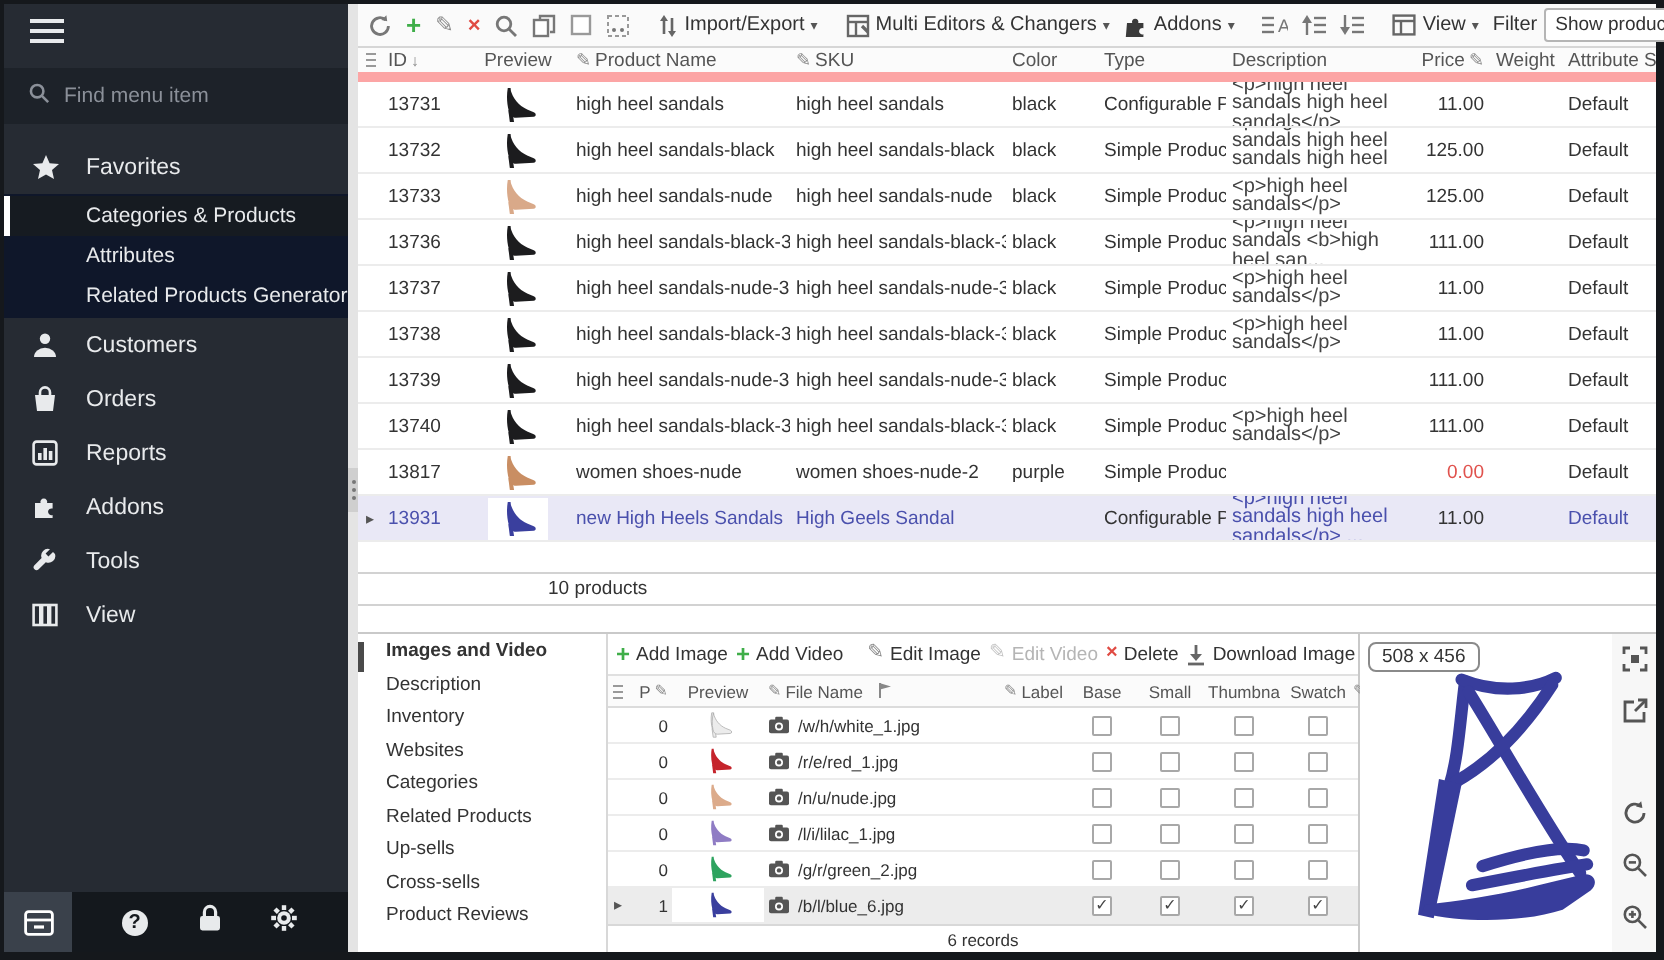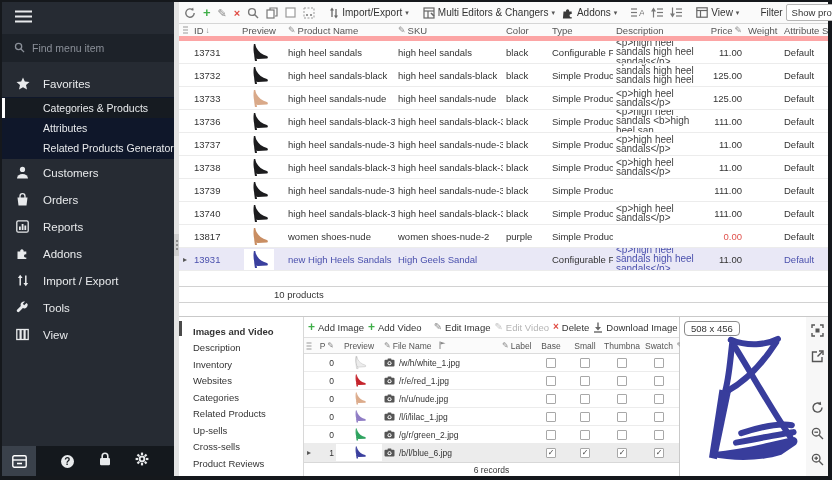--- a/index.html
+++ b/index.html
@@ -74,21 +74,21 @@
   .pv { display:flex; align-items:center; justify-content:center; padding:0 4px; }
   .price-red { color:#e0524d; }
   .rowmark { color:#555; font-size:8px; }
   .grid-footer { height:17px; border-top:1px solid #d2d2d2; border-bottom:1px solid #d2d2d2;
                  display:flex; align-items:center; font-size:9.5px; color:#333; padding-left:95px; }
   .grid-gap { height:13px; background:#fff; }
 
   
   .bottom { height:160px; border-top:1px solid #c9c9c9; display:flex; min-height:0; }
   .tabs { width:125px; border-right:1px solid #d8d8d8; padding-top:3px; flex:none; }
-  .tab { height:16.5px; display:flex; align-items:flex-end; padding-left:14px; font-size:9.5px; color:#333; position:relative; }
+  .tab { height:16.5px; display:flex; align-items:flex-start; padding-left:14px; font-size:9.5px; color:#333; position:relative; }
   .tab.sel { font-weight:bold; }
   .tab.sel::before { content:""; position:absolute; left:0; top:1px; bottom:1px; width:3px; background:#4a4a4a; }
   .dmain { flex:1; display:flex; flex-direction:column; min-width:0; border-right:1px solid #c9c9c9; }
   .d-toolbar { height:21px; display:flex; align-items:center; gap:4px; padding:0 4px; font-size:9.5px;
                color:#333; border-bottom:1px solid #e0e0e0; white-space:nowrap; }
   .d-toolbar .spacer { flex:1; }
   .dbtn { display:flex; align-items:center; gap:3px; }
   .dbtn.disabled { color:#b5b5b5; }
   .dbtn.disabled .pencil { color:#c5c5c5; }
   .d-header { height:16px; background:#fbfbfb; border-bottom:1px solid #dcdcdc; display:flex;
@@ -194,31 +194,20 @@
           </span>
           <span>Reports</span>
         </div>
         <div class="sb-item">
           <span class="ic">
             <svg width="13" height="13" viewBox="0 0 13 13">
               <path d="M1.5,4.5 h2.8 a1.7,1.7 0 1 1 3.2,0 h2.8 v2.8 a1.7,1.7 0 1 0 0,3.2 v1.5 h-8.8 z" fill="#e8eaec"></path>
             </svg>
           </span>
           <span>Addons</span>
-        </div>
-        <div class="sb-item">
-          <span class="ic">
-            <svg width="12" height="13" viewBox="0 0 12 13">
-              <line x1="3.2" y1="11.5" x2="3.2" y2="3" stroke="#e8eaec" stroke-width="1.5"></line>
-              <polygon points="0.8,4 5.6,4 3.2,0.8" fill="#e8eaec"></polygon>
-              <line x1="8.8" y1="1.5" x2="8.8" y2="10" stroke="#e8eaec" stroke-width="1.5"></line>
-              <polygon points="6.4,9 11.2,9 8.8,12.2" fill="#e8eaec"></polygon>
-            </svg>
-          </span>
-          <span>Import / Export</span>
         </div>
         <div class="sb-item">
           <span class="ic">
             <svg width="13" height="13" viewBox="0 0 13 13">
               <path d="M11.5,3 a3.4,3.4 0 0 1 -4.6,4.1 L3.2,10.8 a1.5,1.5 0 0 1 -2.1,-2.1 L4.8,5 A3.4,3.4 0 0 1 9,0.6 L6.8,2.8 L8.2,4.2 L10.5,2 Z" fill="#e8eaec"></path>
             </svg>
           </span>
           <span>Tools</span>
         </div>
         <div class="sb-item">
@@ -379,21 +368,21 @@
       <span class="tsep"></span>
       <span class="tbtn">
         <svg width="12" height="11" viewBox="0 0 12 11">
             <rect x="0.8" y="0.8" width="10.4" height="9.4" fill="none" stroke="#666" stroke-width="1.2"></rect>
             <line x1="0.8" y1="3.5" x2="11.2" y2="3.5" stroke="#666" stroke-width="1.2"></line>
             <line x1="4.5" y1="3.5" x2="4.5" y2="10.2" stroke="#666" stroke-width="1.2"></line>
           </svg>
         <span>View</span>
           <span class="caret">▾</span>
       </span>
-      <span style="margin-left:16px;">Filter</span>
+      <span style="margin-left:2px;">Filter</span>
       <span class="filter-select">
         <span>Show products from selected categories</span>
       </span>
 
     </div>
 
     <div class="grid-header">
       <div class="gh c-sel">
         <svg width="7" height="9" viewBox="0 0 7 9">
             <g stroke="#999" stroke-width="1">

